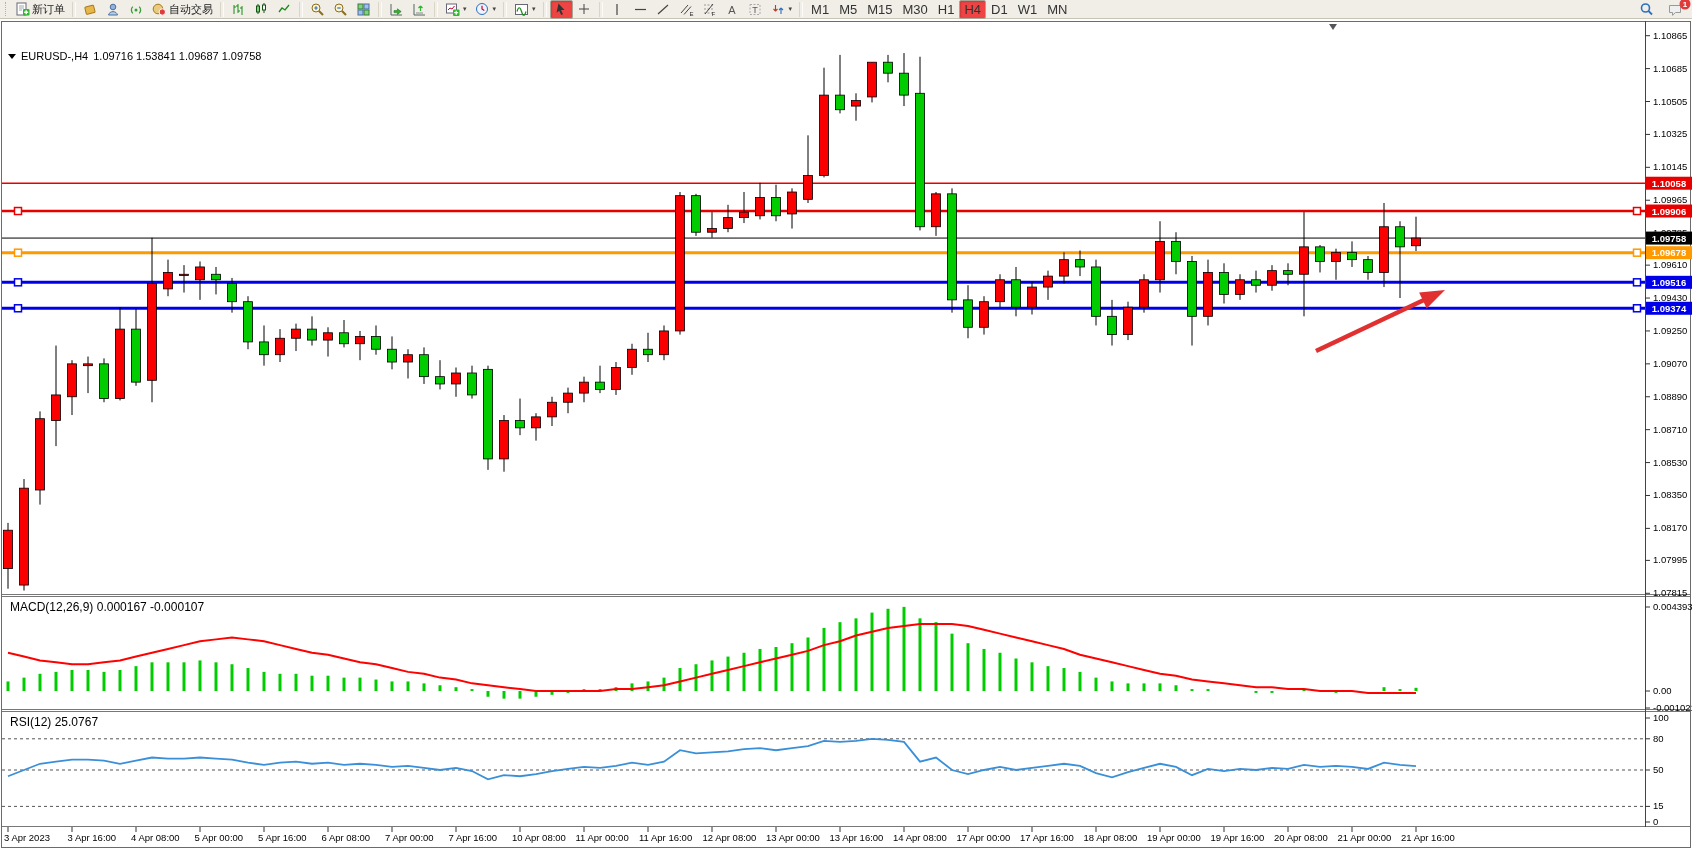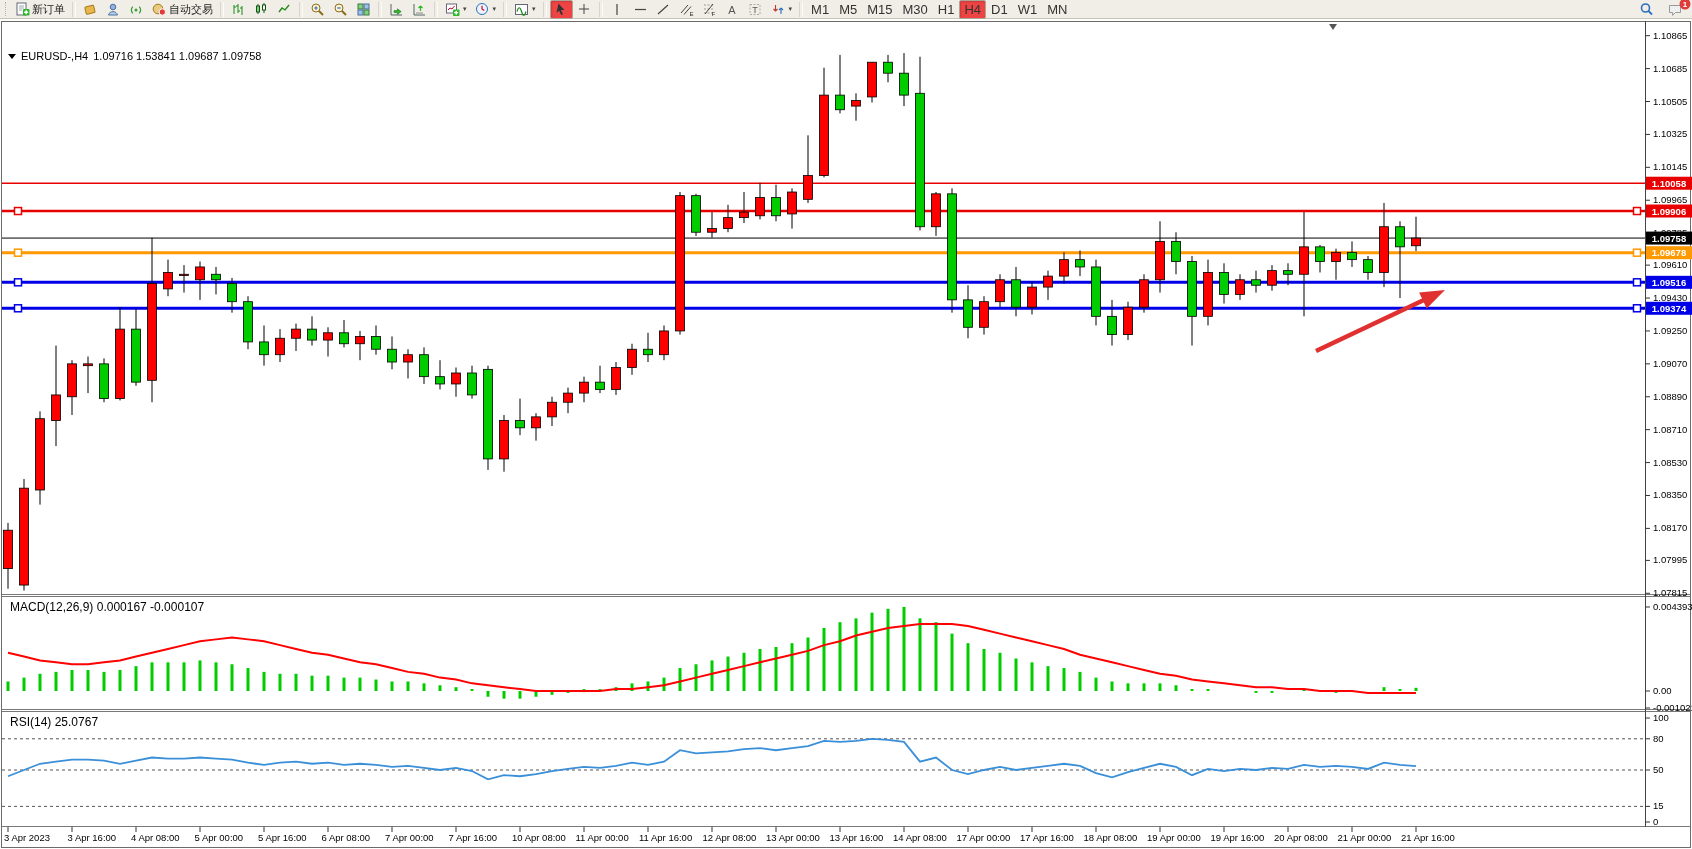--- a/index.html
+++ b/index.html
@@ -660,17 +660,17 @@
     <div class="overlay ctitle">
       <span class="tri"></span>
       <span>EURUSD-,H4</span>
       <span>1.09716 1.53841 1.09687 1.09758</span>
     </div>
     <div class="overlay ptitle" style="left:10px;top:600px;">
       <span>MACD(12,26,9)</span>
       <span>0.000167 -0.000107</span>
     </div>
     <div class="overlay ptitle" style="left:10px;top:715px;">
-      <span>RSI(14)</span>
+      <span>RSI(12)</span>
       <span>25.0767</span>
     </div>
   </div>
 </div>
 
 </body></html>

